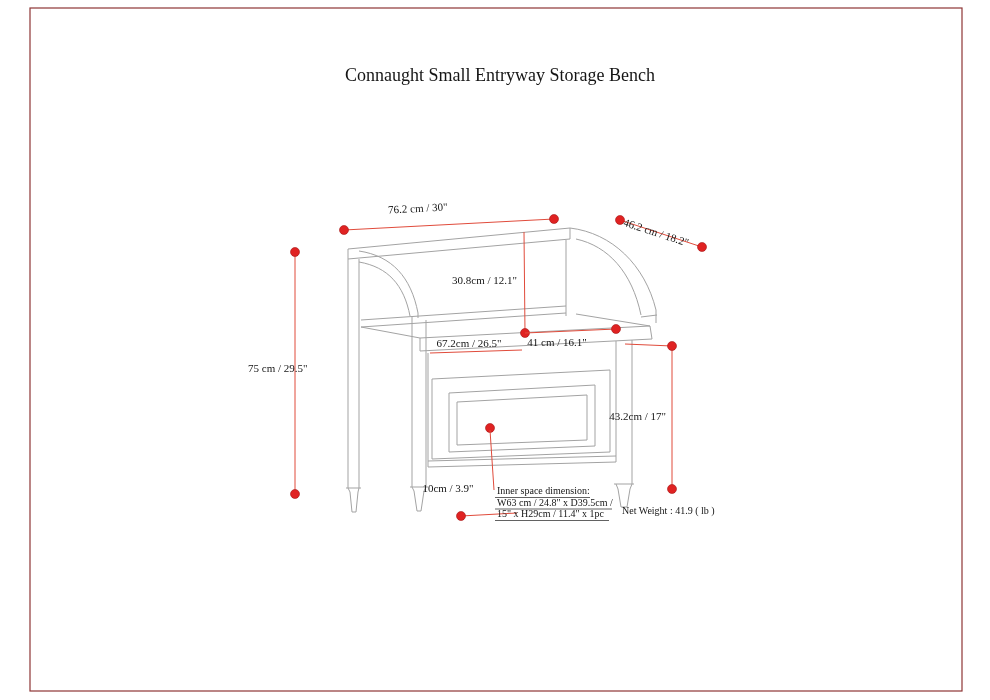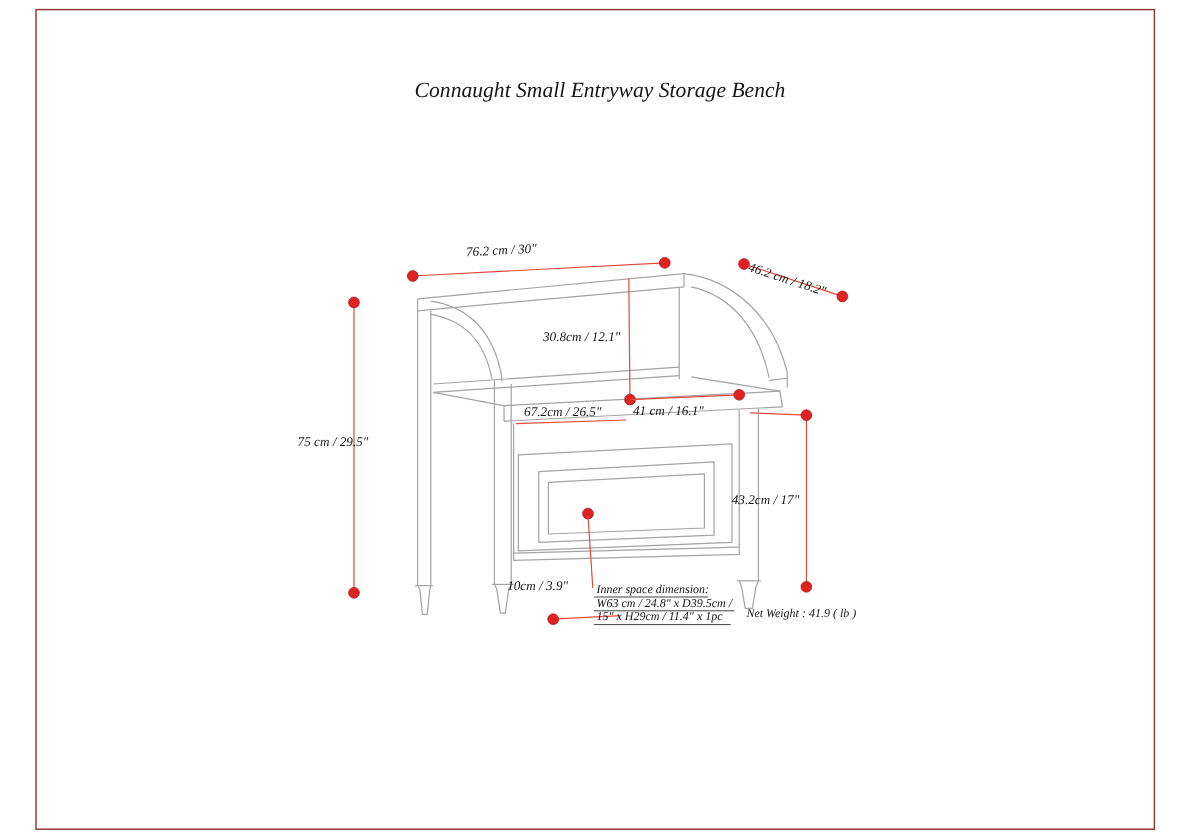--- a/index.html
+++ b/index.html
@@ -1,16 +1,16 @@
 <!DOCTYPE html>
 <html><head>
 <meta charset="utf-8">
 <style>
   html, body { margin: 0; padding: 0; background: #ffffff; }
-  .stage { position: relative; width: 990px; height: 700px; background: #fff; font-style: italic; }
+  .stage { position: relative; width: 990px; height: 700px; background: #fff; }
   svg text {
     font-family: "Liberation Serif", "DejaVu Serif", serif;
     fill: #151515;
   }
   .title-text { font-size: 18px; }
   .dim-text   { font-size: 11px; }
   .spec-text  { font-size: 10px; }
   .bench-line { stroke: #a3a3a3; stroke-width: 1; fill: none; }
   .dim-line   { stroke: #e04b3b; stroke-width: 1; fill: none; }
   .dim-dot    { fill: #e02222; stroke: #a31515; stroke-width: 0.6; }

